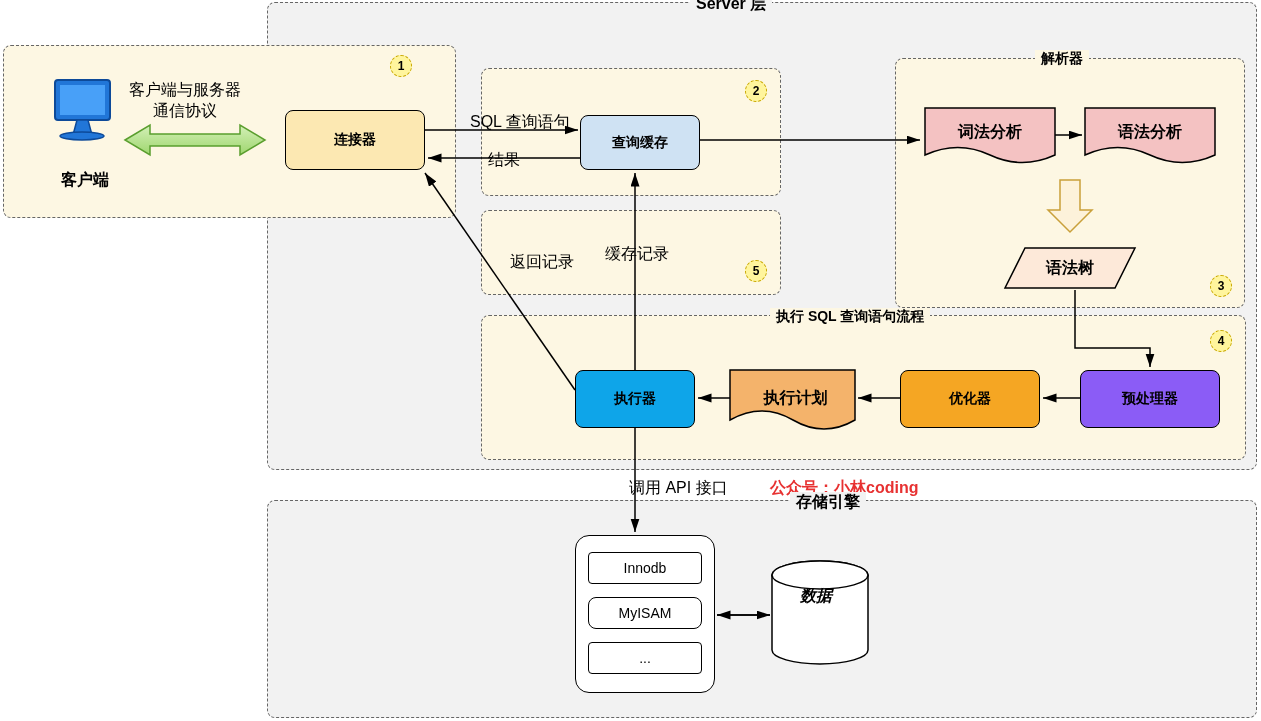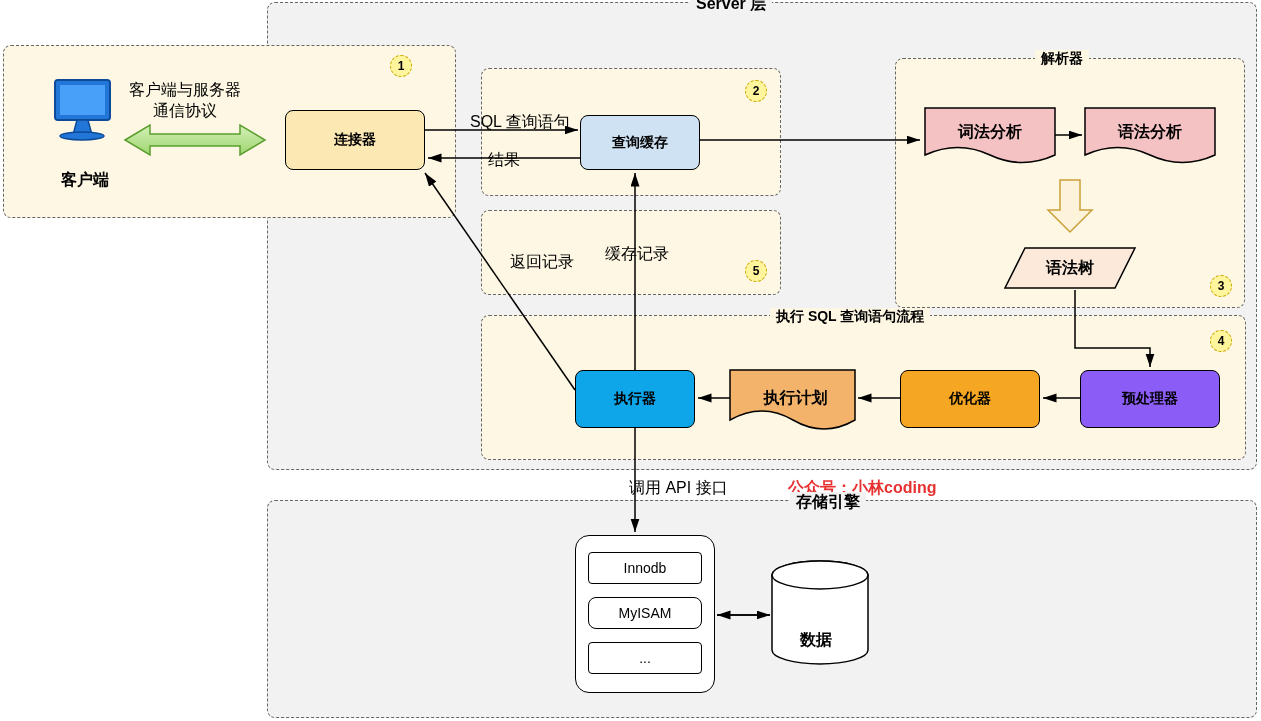--- a/index.html
+++ b/index.html
@@ -145,36 +145,36 @@
 
 <svg class="overlay" width="1261" height="721">
   <path d="M 730 370 L 855 370 L 855 420 Q 824 438 793 420 Q 762 402 730 420 Z" fill="#f4b36b" stroke="#000" stroke-width="1.5"></path>
 </svg>
 <div class="label" style="left:730px; top:388px; width:131px; font-weight:bold;text-align:center;">执行计划</div>
 
 <div class="solid-box" style="left:575px; top:370px; width:120px; height:58px; background:#0ea5e9;">执行器</div>
 
 <div class="label" style="left:585px; top:478px;margin-left:44px;">调用 API 接口</div>
 
-<div class="label red-text" style="left:770px; top:478px;margin-left:18px;">公众号：小林coding</div>
+<div class="label red-text" style="left:770px; top:478px;">公众号：小林coding</div>
 
 <div class="dashed-box" style="left:267px; top:500px; width:990px; height:218px; background:#f2f2f2;"></div>
 <div class="container-title" style="left:790px; top:492px; background:#f2f2f2; font-size:16px;">存储引擎</div>
 
 <div style="position:absolute; left:575px; top:535px; width:140px; height:158px; border:1.5px solid #000; border-radius:14px; background:#fff;"></div>
 <div class="solid-box" style="left:588px; top:552px; width:114px; height:32px; border-radius:4px; font-weight:normal;">Innodb</div>
 <div class="solid-box" style="left:588px; top:597px; width:114px; height:32px; border-radius:8px; font-weight:normal;">MyISAM</div>
 <div class="solid-box" style="left:588px; top:642px; width:114px; height:32px; border-radius:4px; font-weight:normal;">...</div>
 
 <svg class="overlay" width="1261" height="721">
   <ellipse cx="820" cy="575" rx="48" ry="14" fill="#fff" stroke="#000" stroke-width="1.5"></ellipse>
   <path d="M 772 575 L 772 650 A 48 14 0 0 0 868 650 L 868 575" fill="#fff" stroke="#000" stroke-width="1.5"></path>
   <ellipse cx="820" cy="575" rx="48" ry="14" fill="#fff" stroke="#000" stroke-width="1.5"></ellipse>
 </svg>
-<div class="label" style="left:800px; top:630px; font-weight:bold;">数据</div>
+<div class="label" style="left:800px; top:586px; font-weight:bold;font-style:italic;">数据</div>
 
 <svg class="overlay" width="1261" height="721">
   <defs>
     <marker id="arrow" markerWidth="10" markerHeight="10" refX="9" refY="3" orient="auto">
       <path d="M0,0 L9,3 L0,6 Z" fill="#000"></path>
     </marker>
   </defs>
 
   <line x1="425" y1="130" x2="578" y2="130" stroke="#000" stroke-width="1.5" marker-end="url(#arrow)"></line>
 

